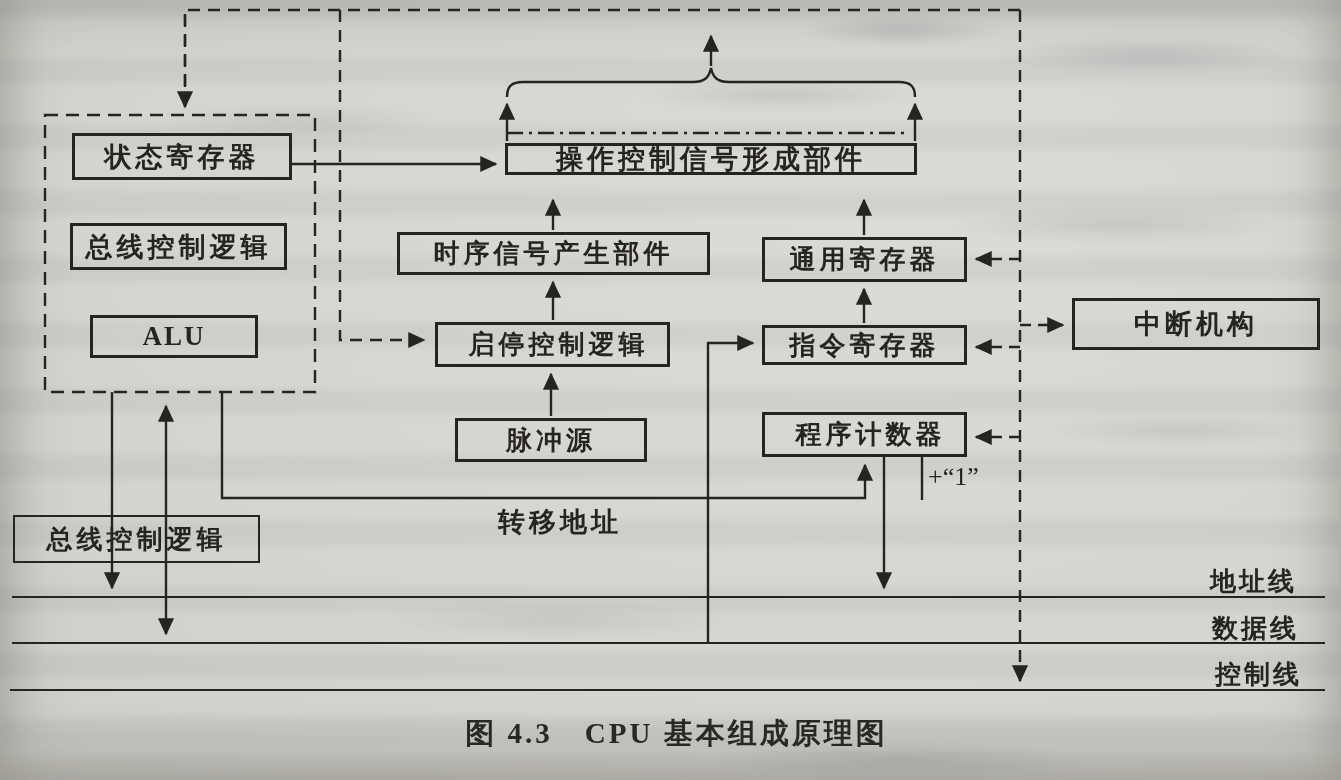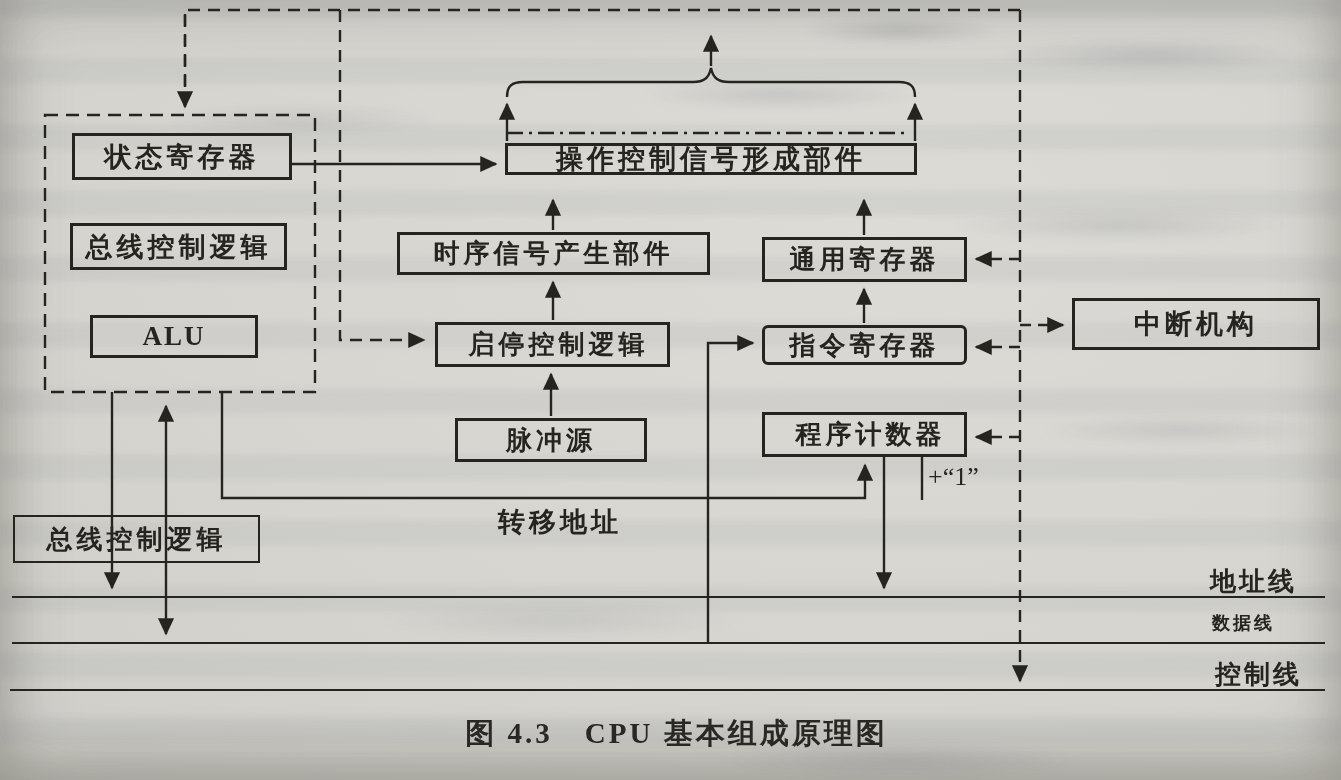--- a/index.html
+++ b/index.html
@@ -137,30 +137,30 @@
   <div class="box" style="left:435px;top:322px;width:235px;height:45px;font-size:26px;padding-left:12px;">
     <span>启停控制逻辑</span>
   </div>
   <div class="box" style="left:455px;top:418px;width:192px;height:44px;font-size:26px;">
     <span>脉冲源</span>
   </div>
 
   <div class="box" style="left:762px;top:237px;width:205px;height:45px;font-size:26px;">
     <span>通用寄存器</span>
   </div>
-  <div class="box" style="left:762px;top:325px;width:205px;height:40px;font-size:26px;border-radius:6px;">
+  <div class="box" style="left:762px;top:325px;width:205px;height:40px;font-size:26px;">
     <span>指令寄存器</span>
   </div>
   <div class="box" style="left:762px;top:412px;width:205px;height:45px;font-size:26px;padding-left:12px;">
     <span>程序计数器</span>
   </div>
   <div class="box" style="left:1072px;top:298px;width:248px;height:52px;font-size:27px;">
     <span>中断机构</span>
   </div>
 
   <div class="lbl" style="left:498px;top:504px;font-size:27px;letter-spacing:4px;">转移地址</div>
   <div class="lbl" style="left:928px;top:462px;font-size:26px;font-weight:400;letter-spacing:0;">+“1”</div>
   <div class="lbl" style="left:1210px;top:564px;font-size:26px;letter-spacing:3px;">地址线</div>
-  <div class="lbl" style="left:1212px;top:611px;font-size:18px;letter-spacing:3px;text-align:center;">数据线</div>
+  <div class="lbl" style="left:1212px;top:611px;font-size:26px;letter-spacing:3px;text-align:center;">数据线</div>
   <div class="lbl" style="left:1215px;top:657px;font-size:26px;letter-spacing:3px;">控制线</div>
 
   <div id="caption">图 4.3　CPU 基本组成原理图</div>
 </div>
 
 </body></html>

